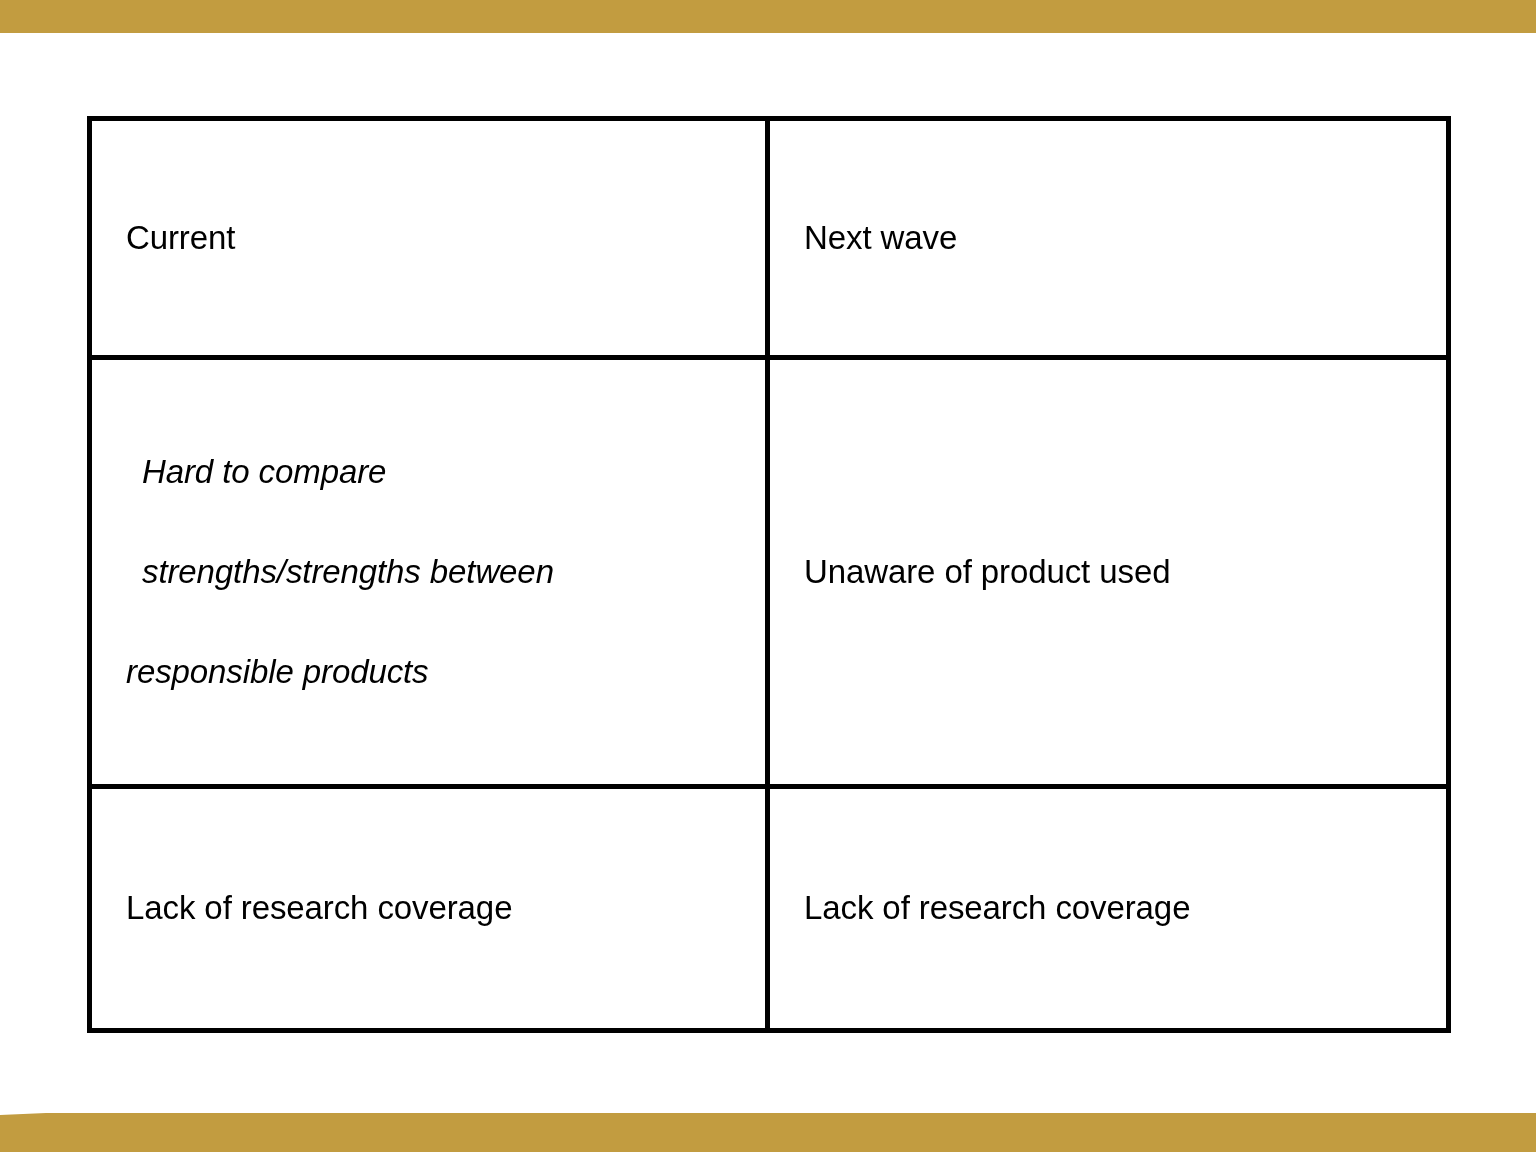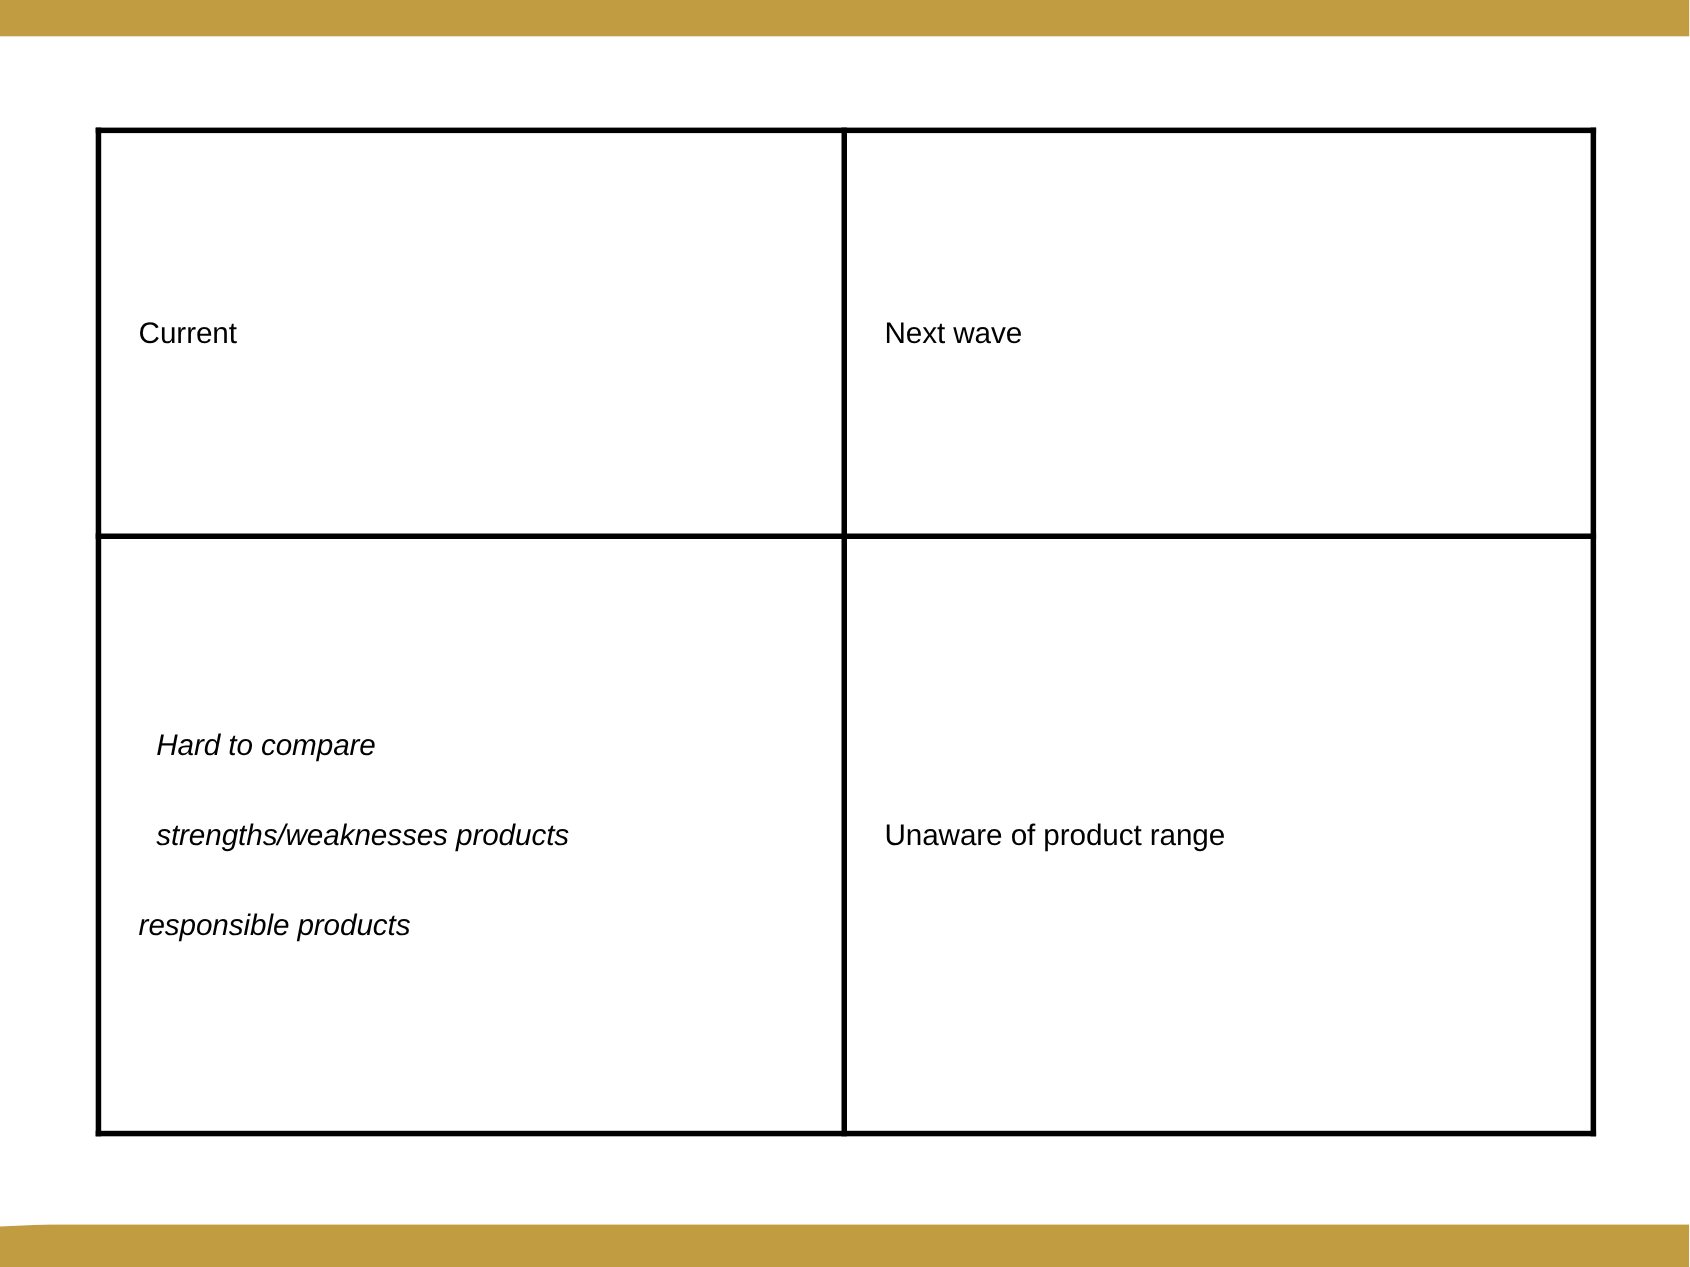--- a/index.html
+++ b/index.html
@@ -52,21 +52,21 @@
     height: 917px;
     border-collapse: collapse;
     table-layout: fixed;
     background: #ffffff;
   }
   table.grid td {
     border: 5px solid #000000;
     vertical-align: middle;
     padding: 0 22px 0 34px;
     color: #000000;
-    font-size: 27px;
+    font-size: 33px;
     line-height: 1.52;
     letter-spacing: -0.1px;
     font-weight: 400;
   }
   col.c-left  { width: 678px; }
   col.c-right { width: 681px; }
 
   tr.r-head td { height: 194px; }
   tr.r-1 td    { height: 285px; }
   tr.r-2 td    { height: 198px; }
@@ -114,29 +114,37 @@
           </td>
           <td class="head-cell">
             <span class="cell-text">Next wave</span>
           </td>
         </tr>
 
         <tr class="r-1">
           <td>
             <span class="hang">
               <span class="ln-indent">Hard to compare</span>
-              <span class="ln-indent">strengths/weaknesses products</span>
+              <span class="ln-indent">strengths/strengths between</span>
               <span class="ln-flush">responsible products</span>
             </span>
           </td>
           <td>
-            <span class="cell-text">Unaware of product range</span>
+            <span class="cell-text">Unaware of product used</span>
           </td>
         </tr>
 
+        <tr class="r-2">
+          <td>
+            <span class="cell-text">Lack of research coverage</span>
+          </td>
+          <td>
+            <span class="cell-text">Lack of research coverage</span>
+          </td>
+        </tr>
 
       </tbody>
     </table>
   </div>
 
   <div class="bar-bottom"></div>
 
 </div>
 
 </body></html>

